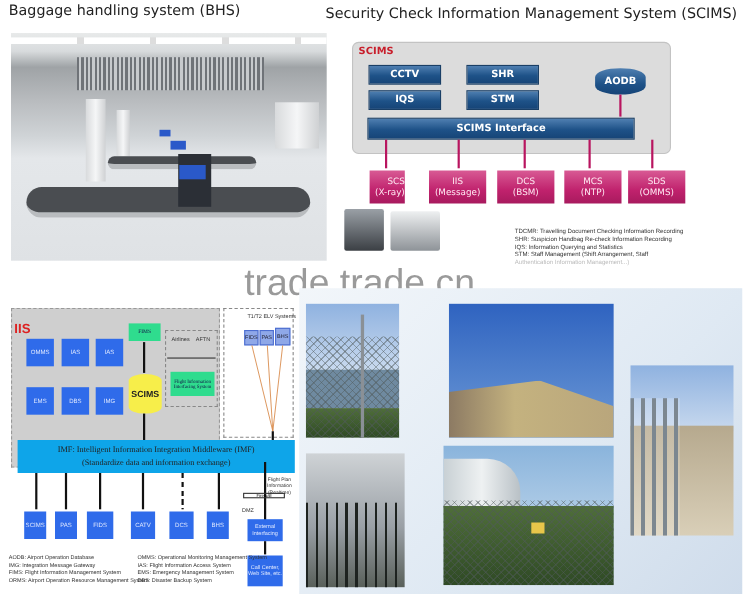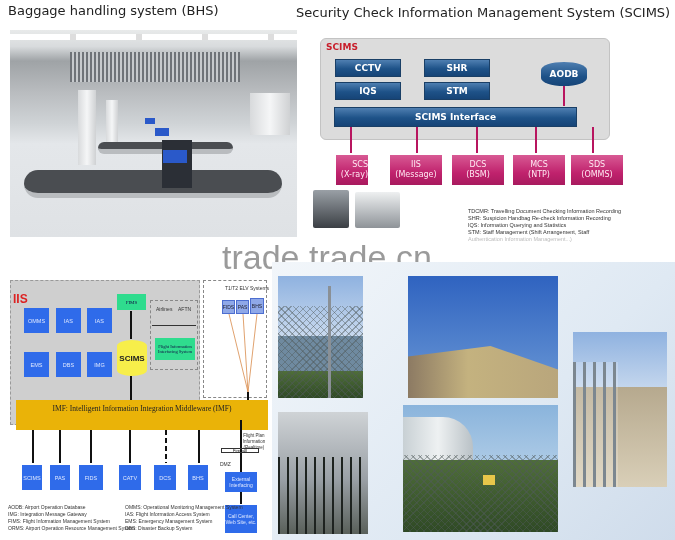--- a/index.html
+++ b/index.html
@@ -30,21 +30,21 @@
 
   
   .iis-bg { left: 10px; top: 280px; width: 190px; height: 145px; background: #cfcfcf; border: 1px dashed #999; }
   .iis-title { color: #d22; font-weight: bold; font-size: 12px; }
   .bsq { background: #2f6bea; color: #dfe8ff; font-size: 5.5px; display: flex; align-items: center; justify-content: center; text-align: center; }
   .green-box { background: #2fdc8e; color: #114; font-size: 5px; display: flex; align-items: center; justify-content: center; text-align: center; font-family: "Liberation Serif", serif; }
   .aodb { background: #f7ee4a; border-radius: 50% / 6px; font-weight: bold; font-size: 8px; color: #222; display: flex; align-items: center; justify-content: center; }
   .dash-box { border: 1px dashed #888; }
   .elv-box { background: #fff; border: 1px dashed #888; }
   .elv-sq { background: #8fa8e8; border: 1px solid #4d6ed0; color: #223; font-size: 5px; display: flex; align-items: center; justify-content: center; }
-  .imf-bar { left: 16px; top: 400px; width: 252px; height: 30px; background: #eab308; color: #222; font-family: "Liberation Serif", serif; font-size: 7.5px; text-align: center; line-height: 12px; padding-top: 3px; }
+  .imf-bar { left: 16px; top: 400px; width: 252px; height: 30px; background: #0ea5e9; color: #222; font-family: "Liberation Serif", serif; font-size: 7.5px; text-align: center; line-height: 12px; padding-top: 3px; }
   .arrow-v { background: #111; width: 2px; }
   .fine { font-size: 5px; color: #333; white-space: nowrap; line-height: 7px; }
 
   
   .fence { overflow: hidden; }
   .sky { background: linear-gradient(#8fb2e0, #c8d9ee); }
   .grass { background: linear-gradient(#4f6e3a, #2f4a25); }
   .mesh { background-image: repeating-linear-gradient(45deg, rgba(80,90,90,0.45) 0 1px, transparent 1px 5px), repeating-linear-gradient(-45deg, rgba(80,90,90,0.45) 0 1px, transparent 1px 5px); }
 </style>
 </head>
@@ -146,20 +146,21 @@
 <svg class="abs" style="left:203px;top:280px;" width="64" height="120">
   <line x1="26" y1="34" x2="45" y2="112" stroke="#d88a4a" stroke-width="0.8"></line>
   <line x1="40" y1="34" x2="45" y2="112" stroke="#d88a4a" stroke-width="0.8"></line>
   <line x1="54" y1="34" x2="45" y2="112" stroke="#d88a4a" stroke-width="0.8"></line>
   <line x1="45" y1="112" x2="45" y2="120" stroke="#111" stroke-width="2"></line>
 </svg>
 <div class="abs arrow-v" style="left:130px;top:376px;height:24px;"></div>
 
 <div class="abs imf-bar">
   <div>IMF: Intelligent Information Integration Middleware (IMF)</div>
+  <div>(Standardize data and information exchange)</div>
 </div>
 
 <div class="abs arrow-v" style="left:32px;top:430px;height:33px;"></div>
 <div class="abs arrow-v" style="left:59px;top:430px;height:33px;"></div>
 <div class="abs arrow-v" style="left:90px;top:430px;height:33px;"></div>
 <div class="abs arrow-v" style="left:129px;top:430px;height:33px;"></div>
 <div class="abs arrow-v" style="left:165px;top:430px;height:33px;background:repeating-linear-gradient(#111 0 5px,transparent 5px 8px);"></div>
 <div class="abs arrow-v" style="left:198px;top:430px;height:33px;"></div>
 <div class="abs arrow-v" style="left:240px;top:420px;height:53px;"></div>
 

